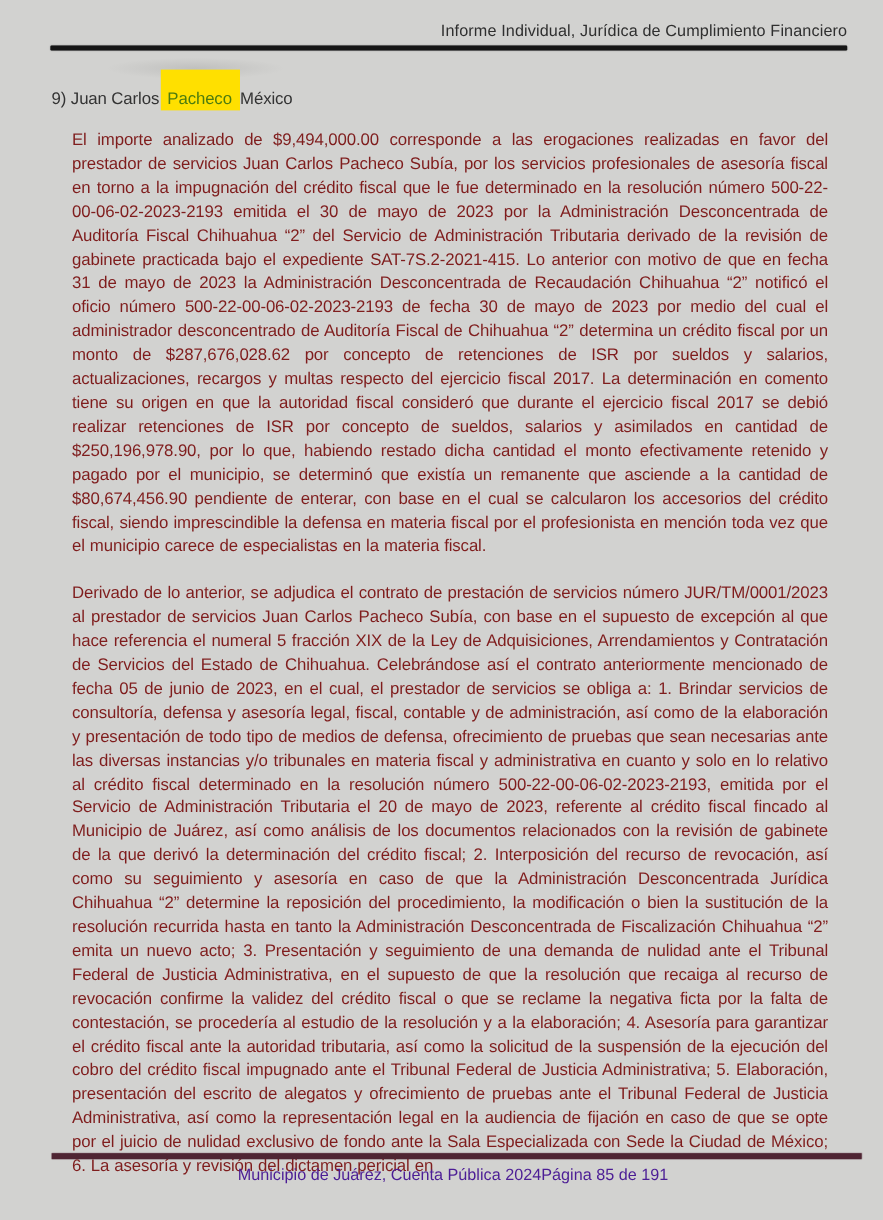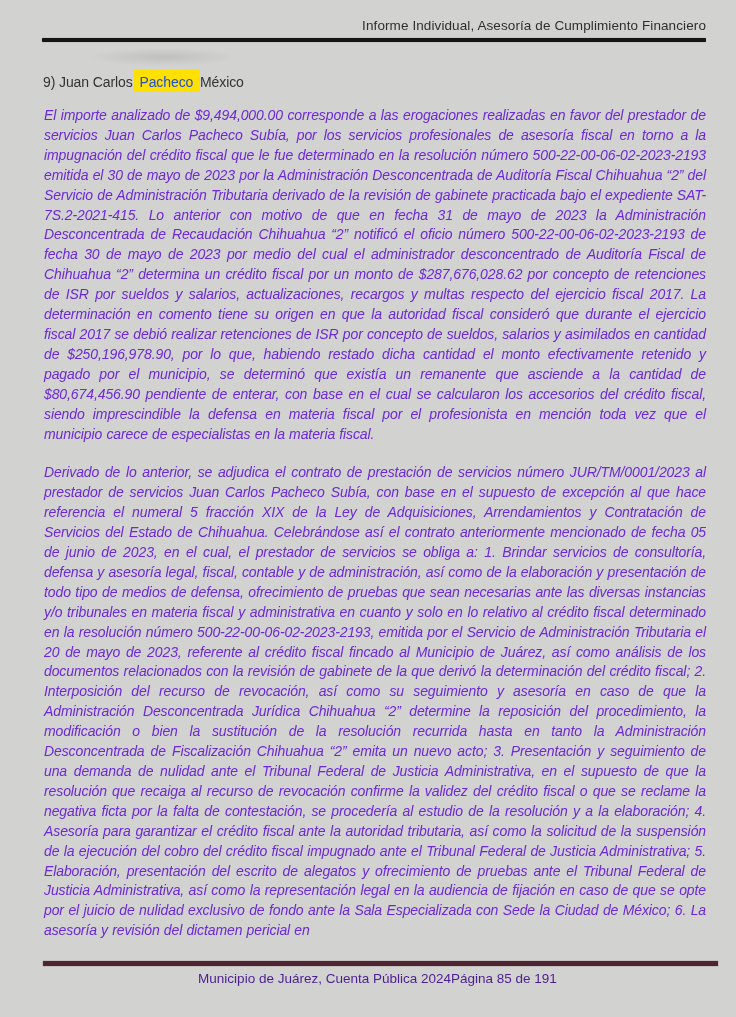--- a/index.html
+++ b/index.html
@@ -56,33 +56,32 @@
   }
   .section-title {
     font-size: 14px;
     font-weight: normal;
     margin: 0 0 16px 0;
     letter-spacing: -0.1px;
     color: #333333;
   }
   .hl {
     background: #ffe000;
-    color: #1d4ed8;
-    padding: 4px 7px 2px 5px;
+    color: #4d7c0f;
+    padding: 16px 7px 2px 5px;
     margin: 0 -4px 0 -2px;
   }
   .para {
-    margin: 1px;
+    margin: 17px;
     text-align: justify;
     font-size: 14px;
     line-height: 19.9px;
     letter-spacing: -0.1px;
-    color: #6d28d9;
+    color: #7f1d1d;
     word-spacing: 0.4px;
-    font-style: italic;
   }
   .para + .para {
     margin-top: 19px;
   }
   .footer-rule {
     position: absolute;
     top: 961px;
     left: 43px;
     width: 675px;
     height: 5px;
@@ -100,21 +99,21 @@
     color: #4c1d95;
   }
 </style>
 </head>
 <body>
 
 <div class="page">
 
   <div class="smudge"></div>
 
-  <div class="running-header">Informe Individual, Asesoría de Cumplimiento Financiero</div>
+  <div class="running-header">Informe Individual, Jurídica de Cumplimiento Financiero</div>
 
   <div class="header-rule"></div>
 
   <div class="content">
 
     <h1 class="section-title"><span>9) Juan Carlos </span><mark class="hl">Pacheco</mark><span> México</span></h1>
 
     <p class="para">El importe analizado de $9,494,000.00 corresponde a las erogaciones realizadas en favor del prestador de servicios Juan Carlos Pacheco Subía, por los servicios profesionales de asesoría fiscal en torno a la impugnación del crédito fiscal que le fue determinado en la resolución número 500-22-00-06-02-2023-2193 emitida el 30 de mayo de 2023 por la Administración Desconcentrada de Auditoría Fiscal Chihuahua “2” del Servicio de Administración Tributaria derivado de la revisión de gabinete practicada bajo el expediente SAT-7S.2-2021-415. Lo anterior con motivo de que en fecha 31 de mayo de 2023 la Administración Desconcentrada de Recaudación Chihuahua “2” notificó el oficio número 500-22-00-06-02-2023-2193 de fecha 30 de mayo de 2023 por medio del cual el administrador desconcentrado de Auditoría Fiscal de Chihuahua “2” determina un crédito fiscal por un monto de $287,676,028.62 por concepto de retenciones de ISR por sueldos y salarios, actualizaciones, recargos y multas respecto del ejercicio fiscal 2017. La determinación en comento tiene su origen en que la autoridad fiscal consideró que durante el ejercicio fiscal 2017 se debió realizar retenciones de ISR por concepto de sueldos, salarios y asimilados en cantidad de $250,196,978.90, por lo que, habiendo restado dicha cantidad el monto efectivamente retenido y pagado por el municipio, se determinó que existía un remanente que asciende a la cantidad de $80,674,456.90 pendiente de enterar, con base en el cual se calcularon los accesorios del crédito fiscal, siendo imprescindible la defensa en materia fiscal por el profesionista en mención toda vez que el municipio carece de especialistas en la materia fiscal.</p>
 
     <p class="para">Derivado de lo anterior, se adjudica el contrato de prestación de servicios número JUR/TM/0001/2023 al prestador de servicios Juan Carlos Pacheco Subía, con base en el supuesto de excepción al que hace referencia el numeral 5 fracción XIX de la Ley de Adquisiciones, Arrendamientos y Contratación de Servicios del Estado de Chihuahua. Celebrándose así el contrato anteriormente mencionado de fecha 05 de junio de 2023, en el cual, el prestador de servicios se obliga a: 1. Brindar servicios de consultoría, defensa y asesoría legal, fiscal, contable y de administración, así como de la elaboración y presentación de todo tipo de medios de defensa, ofrecimiento de pruebas que sean necesarias ante las diversas instancias y/o tribunales en materia fiscal y administrativa en cuanto y solo en lo relativo al crédito fiscal determinado en la resolución número 500-22-00-06-02-2023-2193, emitida por el Servicio de Administración Tributaria el 20 de mayo de 2023, referente al crédito fiscal fincado al Municipio de Juárez, así como análisis de los documentos relacionados con la revisión de gabinete de la que derivó la determinación del crédito fiscal; 2. Interposición del recurso de revocación, así como su seguimiento y asesoría en caso de que la Administración Desconcentrada Jurídica Chihuahua “2” determine la reposición del procedimiento, la modificación o bien la sustitución de la resolución recurrida hasta en tanto la Administración Desconcentrada de Fiscalización Chihuahua “2” emita un nuevo acto; 3. Presentación y seguimiento de una demanda de nulidad ante el Tribunal Federal de Justicia Administrativa, en el supuesto de que la resolución que recaiga al recurso de revocación confirme la validez del crédito fiscal o que se reclame la negativa ficta por la falta de contestación, se procedería al estudio de la resolución y a la elaboración; 4. Asesoría para garantizar el crédito fiscal ante la autoridad tributaria, así como la solicitud de la suspensión de la ejecución del cobro del crédito fiscal impugnado ante el Tribunal Federal de Justicia Administrativa; 5. Elaboración, presentación del escrito de alegatos y ofrecimiento de pruebas ante el Tribunal Federal de Justicia Administrativa, así como la representación legal en la audiencia de fijación en caso de que se opte por el juicio de nulidad exclusivo de fondo ante la Sala Especializada con Sede la Ciudad de México; 6. La asesoría y revisión del dictamen pericial en</p>

